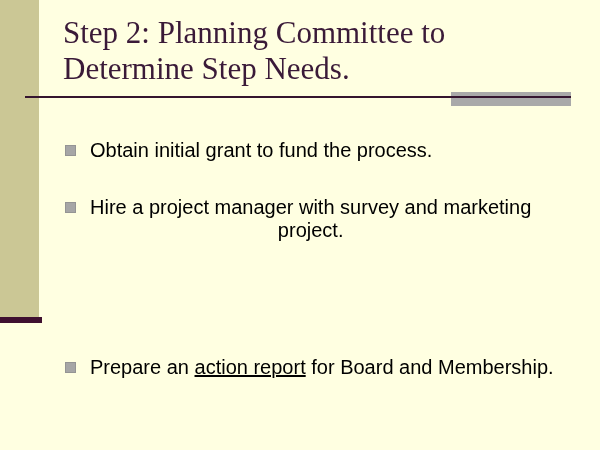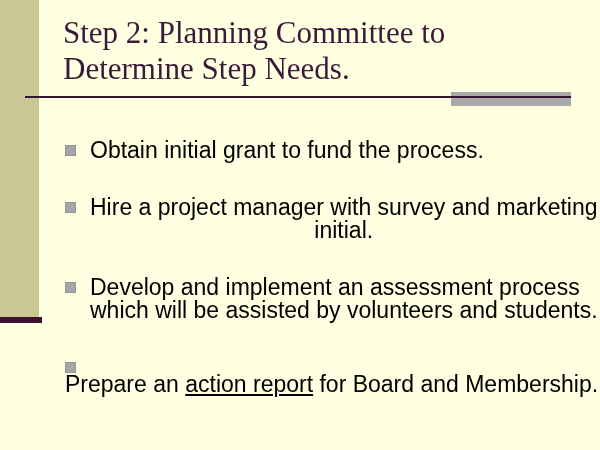--- a/index.html
+++ b/index.html
@@ -63,33 +63,33 @@
   }
   .bullet-item {
     position: absolute;
     left: 65px;
     display: flex;
     align-items: flex-start;
   }
   .bullet-item.b0 { top: 139px; }
   .bullet-item.b1 { top: 196px; text-align: center; }
   .bullet-item.b2 { top: 276px; }
-  .bullet-item.b3 { top: 356px; flex-direction: column; }
+  .bullet-item.b3 { top: 356px; }
   .marker {
     flex: 0 0 auto;
     width: 11px; height: 11px;
     margin-top: 6px;
     margin-right: 14px;
     background: var(--bullet_grey, #A6A6A6);
     border: 1px solid #949494;
     box-sizing: border-box;
   }
   .btext {
     color: var(--text_color, #000000);
-    font-size: 23px;
+    font-size: 20px;
     line-height: 23px;
   }
   .bline { white-space: nowrap; }
   .underlined { text-decoration: underline; }
 </style>
 </head>
 <body>
 
 <div class="slide">
 
@@ -110,31 +110,24 @@
       <span class="marker"></span>
       <div class="btext">
         <div class="bline">Obtain initial grant to fund the process.</div>
       </div>
     </div>
 
     <div class="bullet-item b1">
       <span class="marker"></span>
       <div class="btext">
         <div class="bline">Hire a project manager with survey and marketing</div>
-        <div class="bline">initial.</div>
+        <div class="bline">project.</div>
       </div>
     </div>
 
-    <div class="bullet-item b2">
-      <span class="marker"></span>
-      <div class="btext">
-        <div class="bline">Develop and implement an assessment process</div>
-        <div class="bline">which will be assisted by volunteers and students.</div>
-      </div>
-    </div>
 
     <div class="bullet-item b3">
       <span class="marker"></span>
       <div class="btext">
         <div class="bline"><span>Prepare an </span><span class="underlined">action report</span><span> for Board and Membership.</span></div>
       </div>
     </div>
 
   </div>
 </div>

